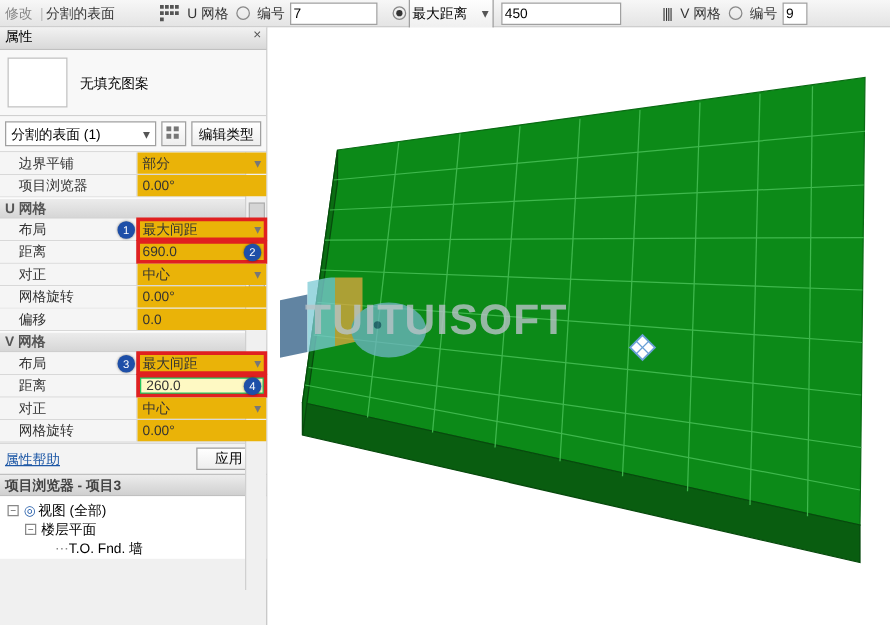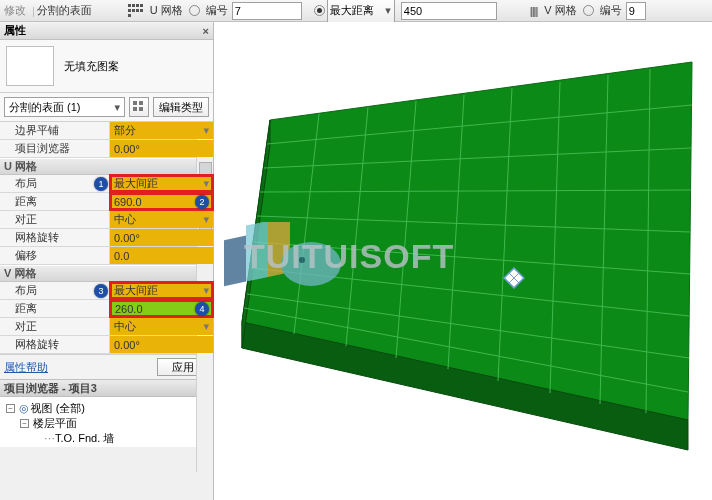--- a/index.html
+++ b/index.html
@@ -14,21 +14,21 @@
   .top-label{ margin:0 4px; color:#333; }
   .radio{ width:11px;height:11px;border:1px solid #888;border-radius:50%;display:inline-block;vertical-align:middle;margin:0 2px; }
   .radio.on::after{ content:'';display:block;width:5px;height:5px;border-radius:50%;background:#333;margin:2px; }
   .num-field{ width:70px;height:18px;border:1px solid #a0a0a0;background:#fff;padding:0 2px; }
   .sel-field{ width:68px;height:28px;border:1px solid #a0a0a0;background:linear-gradient(#fff,#eee);padding:0 2px;display:inline-flex;align-items:center;position:relative;}
   .sel-field::after{content:'▾';position:absolute;right:3px;color:#555;}
   .vbar-icon{letter-spacing:-1px;color:#333;margin:0 3px;}
 
   
   .panel{ position:absolute;left:0;top:22px;width:214px;height:478px;background:#f0f0f0;border-right:1px solid #bcbcbc; }
-  .panel-head{ height:18px;background:linear-gradient(#f2f2f2,#d9d9d9);border-bottom:1px solid #c0c0c0;display:flex;align-items:center;padding:0 4px;justify-content:space-between;font-weight:bold;}
+  .panel-head{ height:18px;background:linear-gradient(#f2f2f2,#d9d9d9);border-bottom:1px solid #c0c0c0;display:flex;padding:0 4px;justify-content:space-between;}
   .panel-head .x{ font-family:Arial;color:#555;cursor:default;}
   .swatch-row{ display:flex;align-items:center;padding:6px;border-bottom:1px solid #d0d0d0;background:#f8f8f8; }
   .swatch{ width:48px;height:40px;border:1px solid #c0c0c0;background:#fff;margin-right:10px; }
   .select-row{ display:flex;align-items:center;padding:4px;background:#f8f8f8;border-bottom:1px solid #d0d0d0;gap:4px;}
   .select-main{ flex:1;height:20px;border:1px solid #a0a0a0;background:#fff;display:flex;align-items:center;padding:0 4px;position:relative;}
   .select-main::after{content:'▾';position:absolute;right:4px;color:#555;}
   .btn-small{ width:20px;height:20px;border:1px solid #a0a0a0;background:linear-gradient(#fff,#eee);display:flex;align-items:center;justify-content:center;}
   .btn-small svg{width:12px;height:12px;}
   .btn-edit-type{ width:56px;height:20px;border:1px solid #a0a0a0;background:linear-gradient(#fff,#eee);display:flex;align-items:center;justify-content:center;}
 
@@ -175,21 +175,21 @@
       <span>V 网格</span>
         <span class="hat">⌃</span>
     </div>
     <div class="prop-row" style="position:relative;">
       <div class="k">布局</div>
       <div class="v sel highlight">最大间距</div>
       <span class="badge" style="left:94px;top:2px;">3</span>
     </div>
     <div class="prop-row" style="position:relative;">
       <div class="k">距离</div>
-      <div class="v highlight" style="background:#84cc16;border:1px solid #22c55e;">260.0</div>
+      <div class="v highlight" style="background:#fef9c3;border:3px solid #22c55e;">260.0</div>
       <span class="badge" style="right:4px;top:2px;">4</span>
     </div>
     <div class="prop-row">
       <div class="k">对正</div>
       <div class="v sel">中心</div>
     </div>
     <div class="prop-row">
       <div class="k">网格旋转</div>
       <div class="v">0.00°</div>
     </div>

